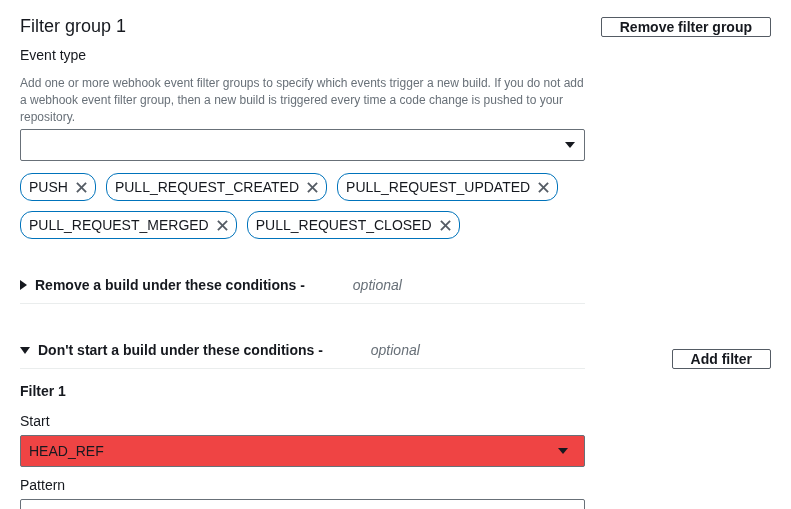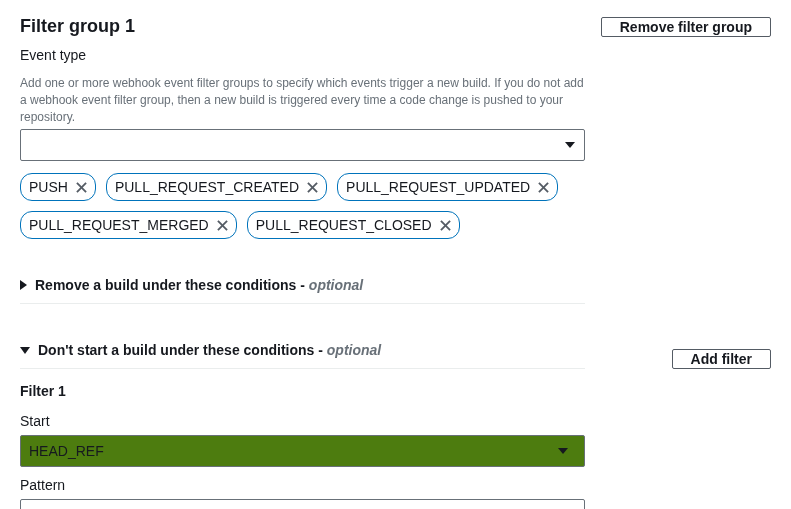--- a/index.html
+++ b/index.html
@@ -11,21 +11,21 @@
     width: 791px;
   }
   .header-row {
     display: flex;
     justify-content: space-between;
     align-items: center;
     margin-bottom: 10px;
   }
   .group-title {
     font-size: 18px;
-    font-weight: 700;
+    font-weight: 400;
     color: #16191f;
   }
   .btn {
     background: #fff;
     border: 1px solid #545b64;
     border-radius: 2px;
     padding: 1px 18px;
     font-size: 14px;
     font-weight: 700;
     color: #16191f;
@@ -101,23 +101,24 @@
     padding: 10px 0;
     cursor: pointer;
     font-size: 14px;
     font-weight: 700;
     color: #16191f;
     border-bottom: 1px solid #eaeded;
     width: 565px;
     margin-top: 28px;
   }
   .expander .opt {
-    font-weight: 700;
+    font-weight: 400;
     font-style: italic;
     color: #687078;
+    margin-left: 44px;
   }
   .tri {
     width: 0; height: 0;
     display: inline-block;
   }
   .tri.right {
     border-top: 5px solid transparent;
     border-bottom: 5px solid transparent;
     border-left: 7px solid #16191f;
   }
@@ -152,21 +153,21 @@
     border-radius: 2px;
     padding: 0 8px;
     font-size: 14px;
     color: #16191f;
   }
   .dropdown-shell {
     width: 565px;
     height: 32px;
     border: 1px solid #687078;
     border-radius: 2px;
-    background: #4d7c0f;
+    background: #ef4444;
     display: flex;
     align-items: center;
     justify-content: space-between;
     padding: 0 8px 0 8px;
     cursor: pointer;
     position: relative;
   }
   .dropdown-shell .arrow-box {
     width: 26px;
     display:flex;

